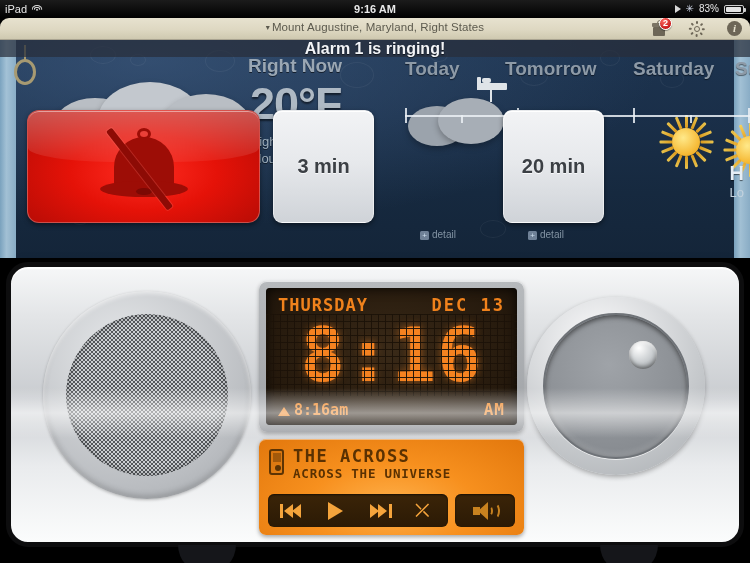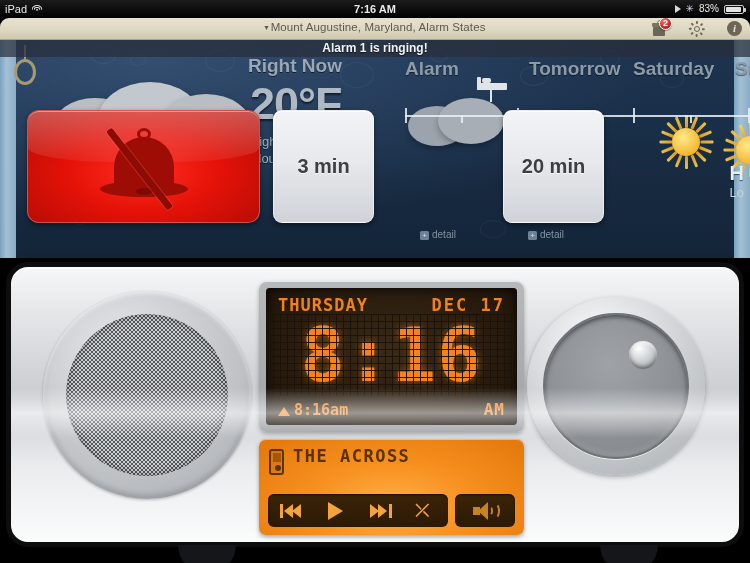--- a/index.html
+++ b/index.html
@@ -121,21 +121,21 @@
 
   .detail-link{ position:absolute; bottom:18px; font-size:10px; color:#8293a3; }
   .detail-link .plus{ display:inline-block; width:9px; height:9px; background:#6f8197; color:#cfe0ee;
                       font-size:8px; line-height:9px; text-align:center; border-radius:1.5px; margin-right:3px;
                       vertical-align:middle; }
 
   
   .alarm-banner{
     position:absolute; top:40px; left:0; width:750px; height:17px;
     background:rgba(40,46,58,.72);
-    color:#f2f4f7; font-size:12px; font-weight:bold; line-height:17px; text-align:center;
+    color:#f2f4f7; font-size:16px; font-weight:bold; line-height:17px; text-align:center;
     text-shadow:0 1px 1px rgba(0,0,0,.6);
     z-index:20;
   }
 
   
   .alarm-controls{ position:absolute; top:110px; left:0; width:750px; height:118px; z-index:22; }
 
   .stop-btn{
     position:absolute; left:27px; top:0; width:233px; height:113px;
     border-radius:12px; border:1px solid rgba(255,255,255,.28);
@@ -319,34 +319,34 @@
 
   <div class="statusbar">
     <div class="sb-left">
       <span>iPad</span>
       <span class="wifi">
           <i></i>
           <i></i>
           <i></i>
         </span>
     </div>
-    <div class="sb-center">7:16 AM</div>
+    <div class="sb-center">9:16 AM</div>
     <div class="sb-right">
       <span class="play-tri"></span>
       <span class="bt">✳</span>
       <span>83%</span>
       <span class="batt">
           <i></i>
         </span>
     </div>
   </div>
 
   <div class="toolbar">
     <div class="loc">
-      <span class="caret">▾</span><span>Mount Augustine, Maryland, Alarm States</span>
+      <span class="caret">▾</span><span>Mount Augustine, Maryland, Right States</span>
     </div>
     <div class="tb-icons">
       <div class="tb-ico">
         <span class="gift"></span>
         <span class="badge">2</span>
       </div>
       <div class="sun-ico" id="sunico">
         <span class="core"></span>
       <span class="ray" style="transform: rotate(0deg);"></span>
           <span class="ray" style="transform: rotate(45deg);"></span>
@@ -443,28 +443,28 @@
         <span class="r" style="transform: rotate(202.5deg);"></span>
         <span class="r" style="transform: rotate(225deg);"></span>
         <span class="r" style="transform: rotate(247.5deg);"></span>
         <span class="r" style="transform: rotate(270deg);"></span>
         <span class="r" style="transform: rotate(292.5deg);"></span>
         <span class="r" style="transform: rotate(315deg);"></span>
         <span class="r" style="transform: rotate(337.5deg);"></span>
       </div>
 
     <div class="forecast-tabs">
-      <div class="ftab" style="left:0px;">Alarm</div>
+      <div class="ftab" style="left:0px;">Today</div>
       <div class="bed">
         <span class="mat"></span>
           <span class="hb"></span>
           <span class="pil"></span>
           <span class="leg"></span>
       </div>
-      <div class="ftab" style="left:124px;text-align:center;">Tomorrow</div>
+      <div class="ftab" style="left:100px;text-align:center;">Tomorrow</div>
       <div class="ftab" style="left:228px;">Saturday</div>
       <div class="ftab" style="left:330px;">Su</div>
 
       <div class="tick-line">
         <div class="hline"></div>
         <div class="cap" style="left:0px;"></div>
         <div class="tk" style="left:56px;"></div>
         <div class="cap" style="left:112px;"></div>
         <div class="tk" style="left:170px;"></div>
         <div class="cap" style="left:228px;"></div>
@@ -514,36 +514,37 @@
 
     <div class="knob">
       <div class="inner">
         <div class="dimple"></div>
       </div>
     </div>
 
     <div class="display-bezel">
       <div class="lcd">
         <div class="dow">THURSDAY</div>
-        <div class="date">DEC  17</div>
+        <div class="date">DEC  13</div>
         <div class="bigtime">8:16</div>
         <div class="grid-overlay"></div>
         <div class="alarmtime">
           <span class="tri"></span><span>8:16am</span>
         </div>
         <div class="ampm">AM</div>
       </div>
     </div>
 
     <div class="music">
       <div class="ipod-ico">
         <span class="scr"></span>
           <span class="whl"></span>
       </div>
       <div class="artist">THE ACROSS</div>
+      <div class="track">ACROSS THE UNIVERSE</div>
 
       <div class="transport">
         <div class="tctl">
           <span class="ic-prev">
               <i class="bar"></i>
               <i class="t1"></i>
               <i class="t2"></i>
             </span>
         </div>
         <div class="tctl">

